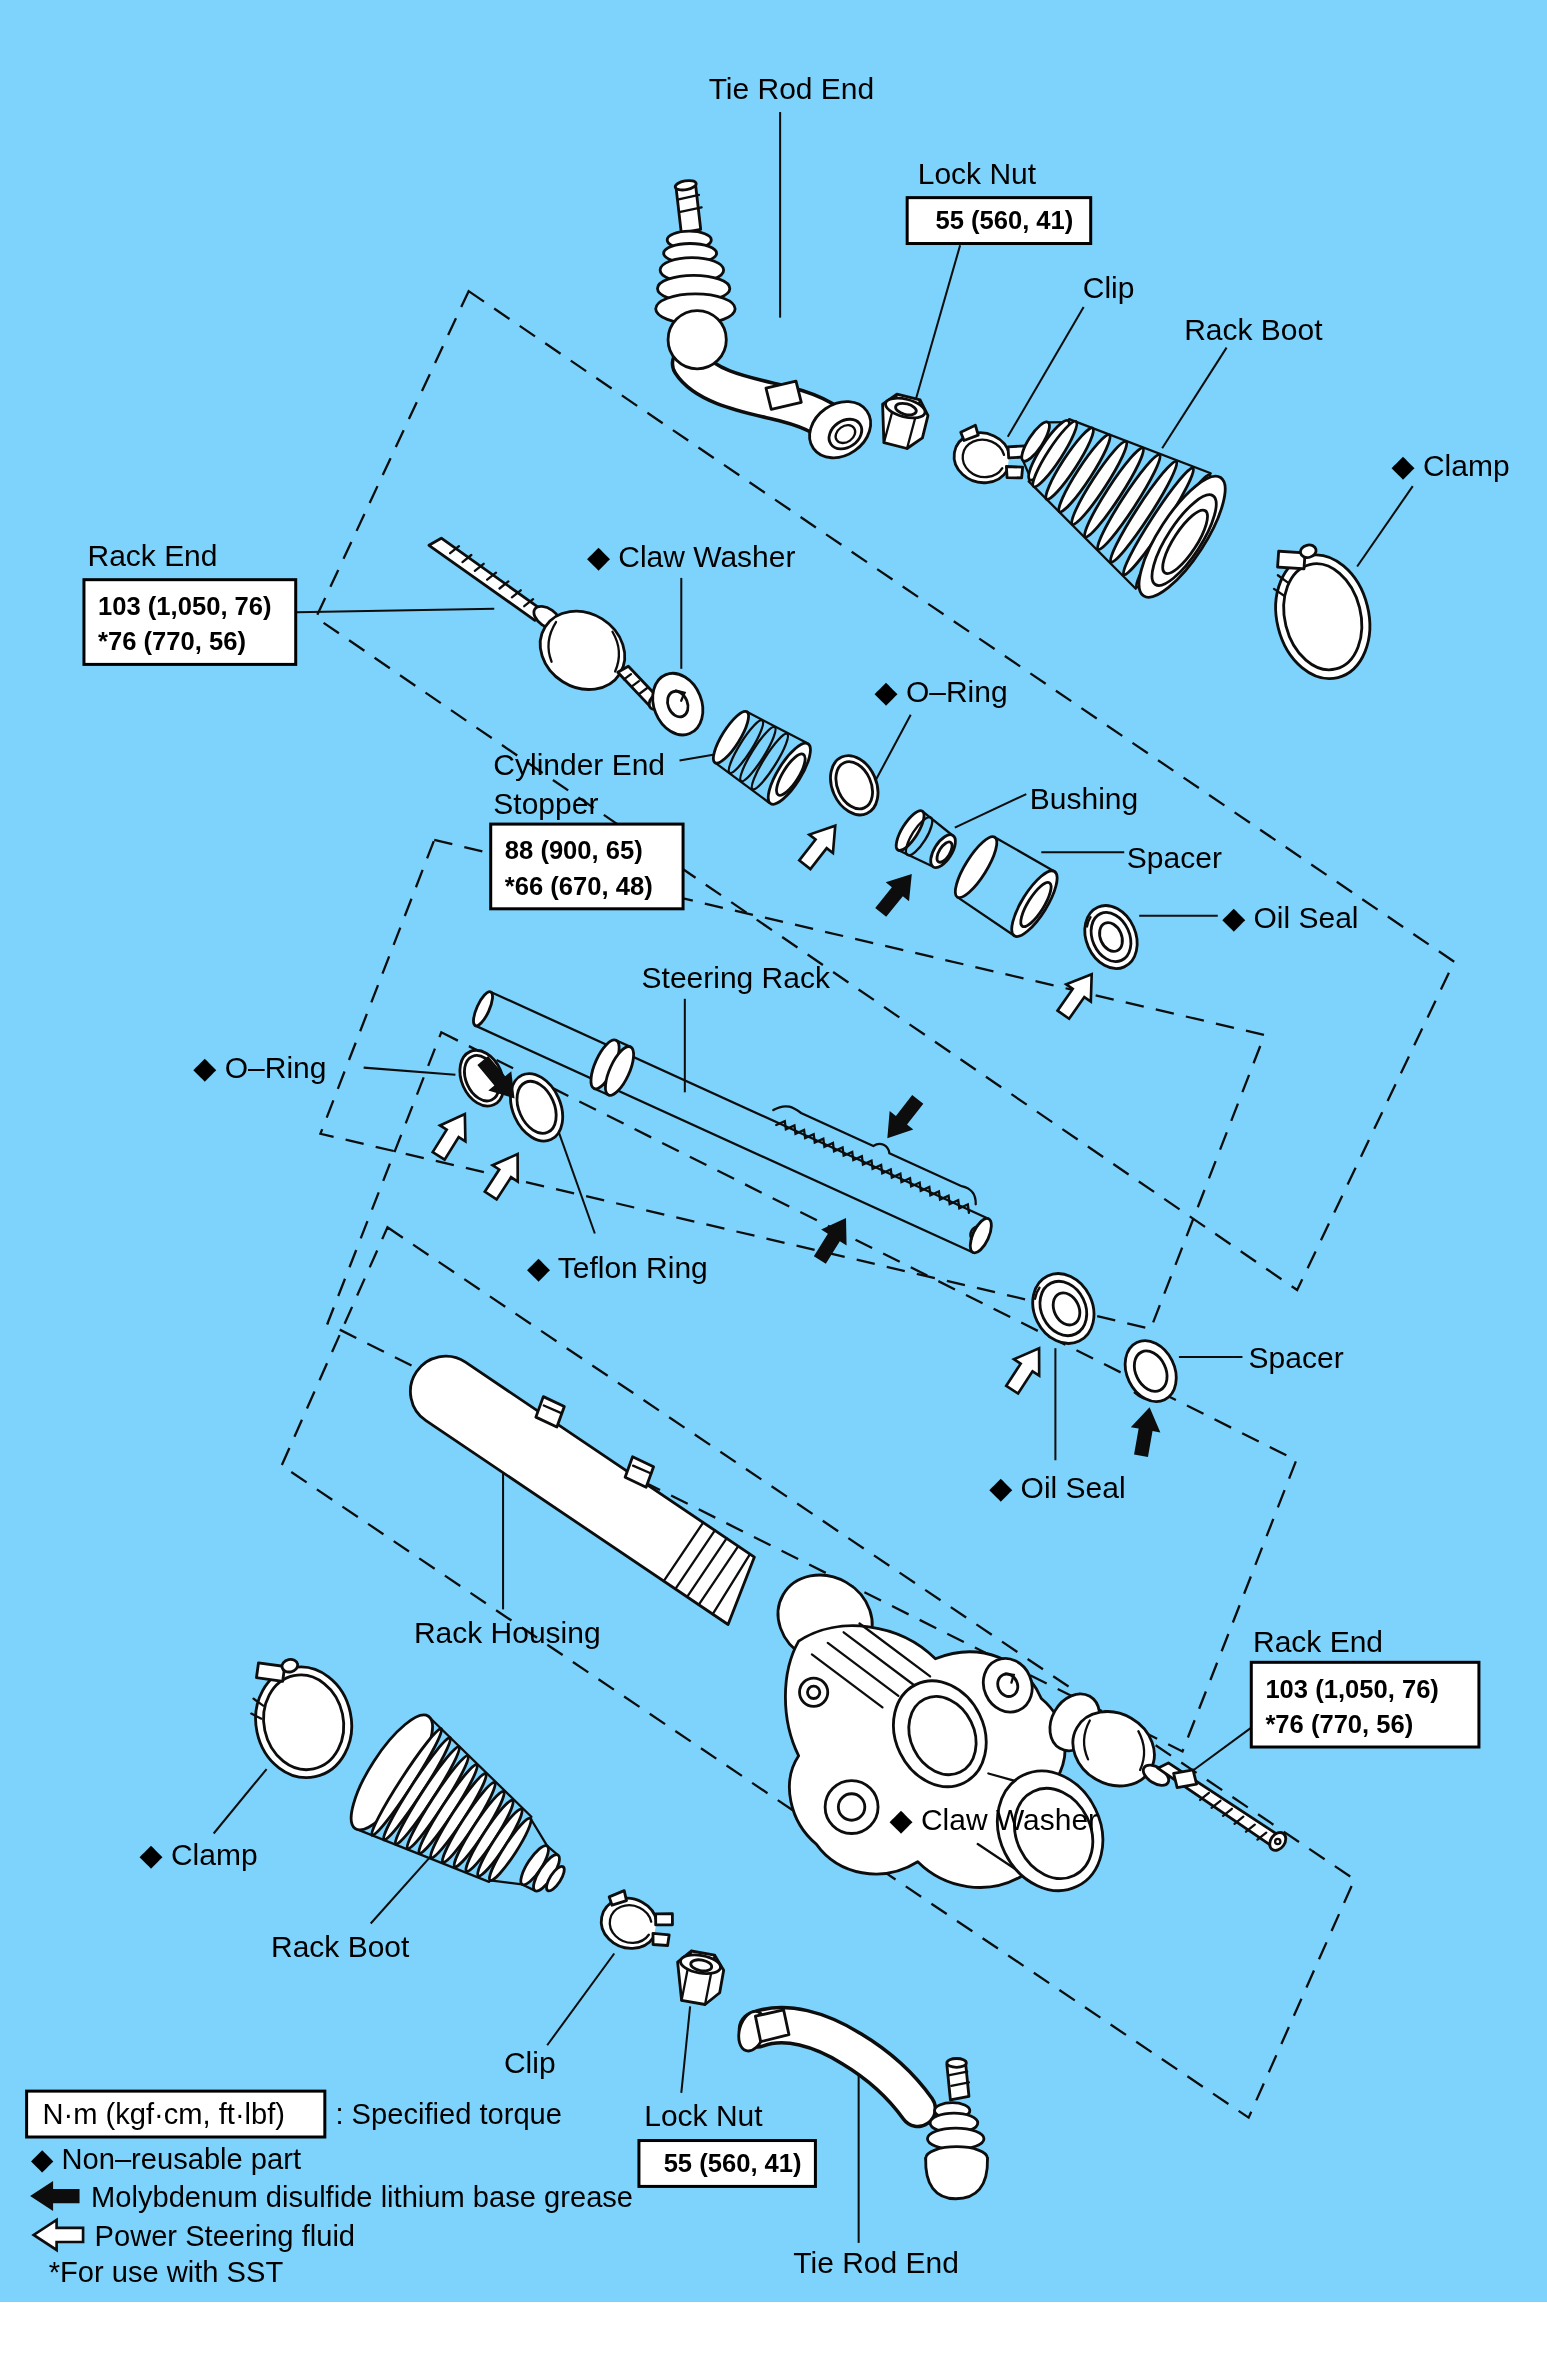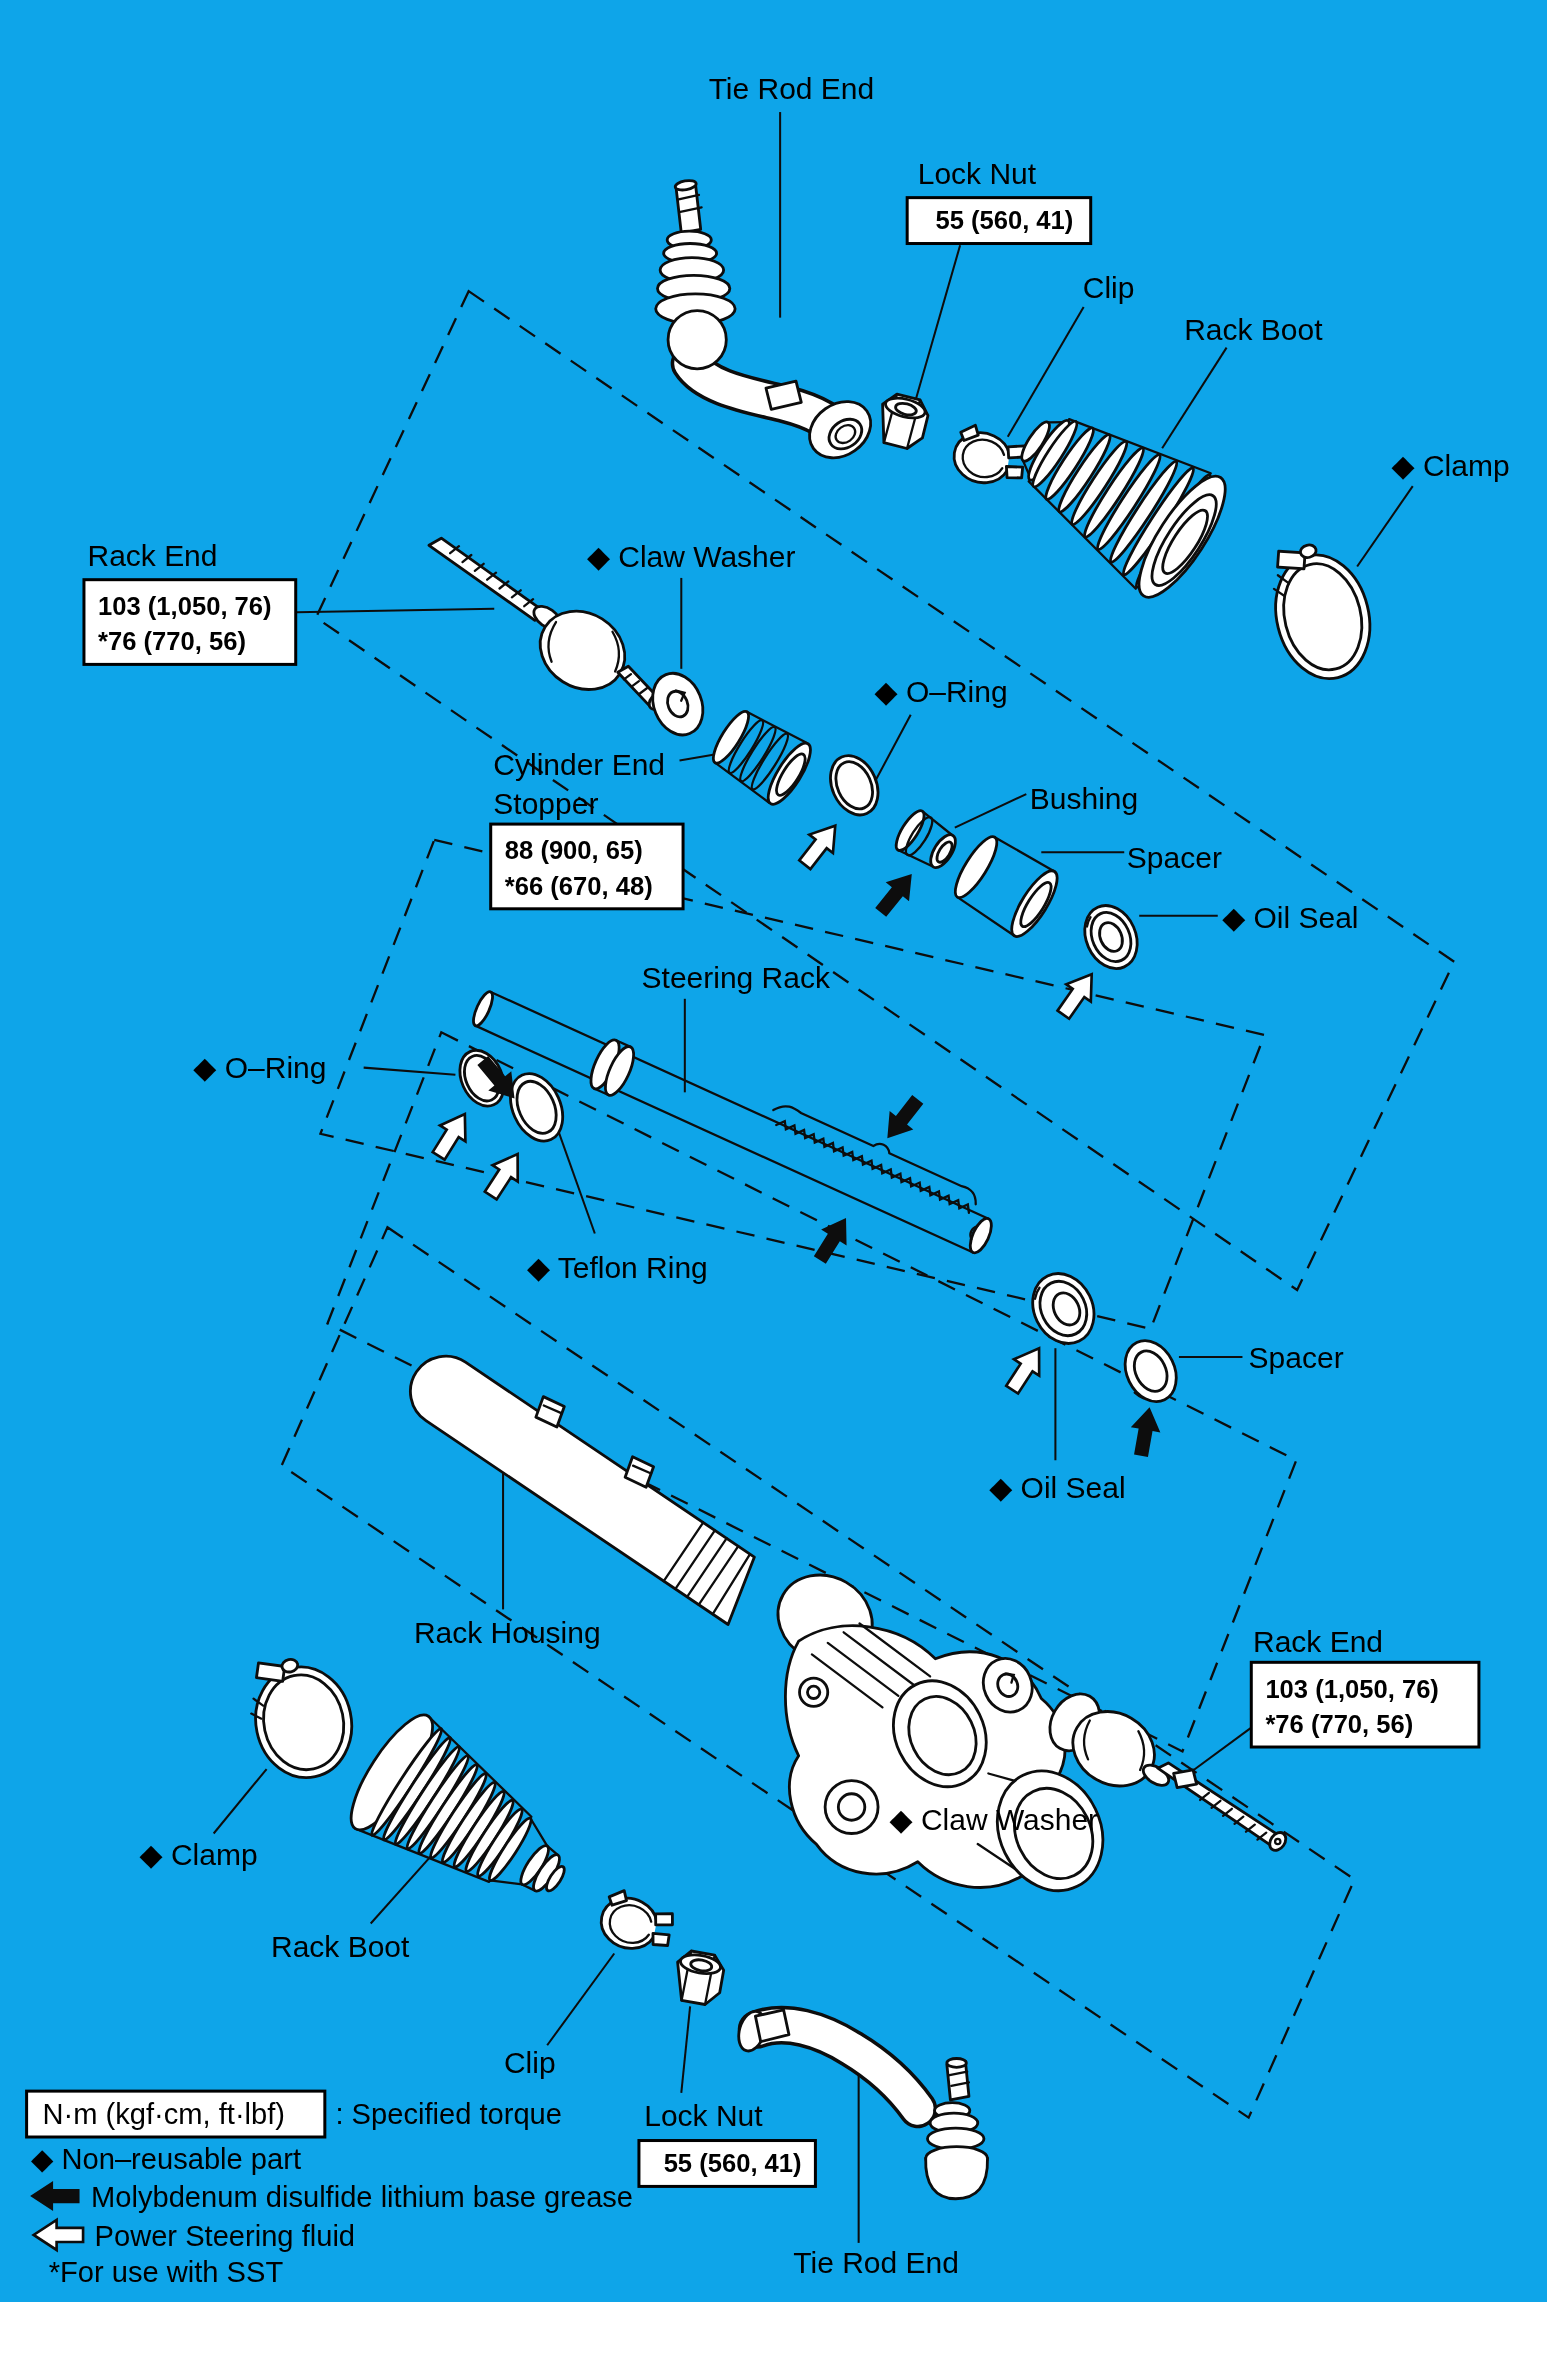--- a/index.html
+++ b/index.html
@@ -1,16 +1,16 @@
 <!DOCTYPE html>
 <html style="font-size:14px"><head>
 <meta charset="utf-8">
 <style>
   html,body{margin:0;padding:0;background:#fff;}
-  #page{position:relative;width:1547px;height:2302px;background:#0ea5e9;overflow:hidden;}
+  #page{position:relative;width:1547px;height:2302px;background:#7dd3fc;overflow:hidden;}
   svg{display:block;}
   .part{fill:#fff;stroke:#0d0d0d;stroke-width:3.2;stroke-linejoin:round;stroke-linecap:round;}
   .thin{fill:none;stroke:#0d0d0d;stroke-width:2.6;stroke-linecap:round;}
   .leader{fill:none;stroke:#0d0d0d;stroke-width:2.3;}
   .dashbox{fill:none;stroke:#0d0d0d;stroke-width:2.6;stroke-dasharray:21 14;}
   .armOut{fill:none;stroke:#0d0d0d;stroke-linecap:round;}
   .armIn{fill:none;stroke:#fff;stroke-linecap:round;}
   .lbl{font:34px "Liberation Sans",sans-serif;fill:#000;}
   .torque{font:bold 29px "Liberation Sans",sans-serif;fill:#000;}
   .tbox{fill:#fff;stroke:#000;stroke-width:3.4;}

